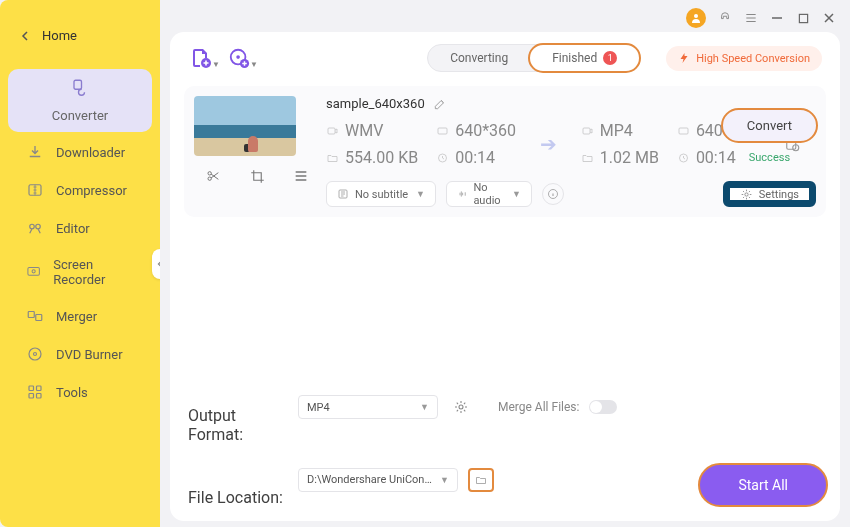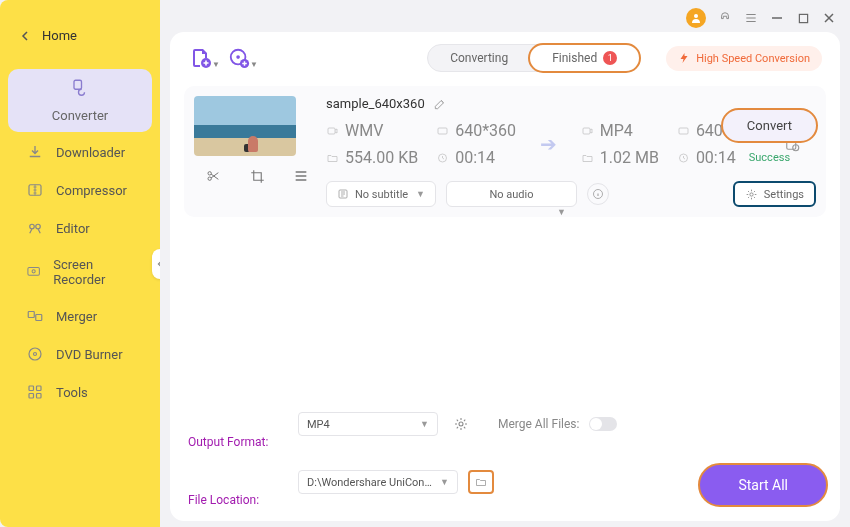--- a/index.html
+++ b/index.html
@@ -43,25 +43,25 @@
 .arrow-mid { color: #c3c9f0; font-size: 20px; align-self: center; padding: 0 6px; }
 .convert-col { display: flex; flex-direction: column; align-items: center; gap: 8px; }
 .settings-side { display: flex; align-items: center; color:#888; }
 .convert-btn { background: #f3f1fb; border: 2px solid #e38a3e; color: #444; padding: 8px 24px; border-radius: 20px; font-size: 13px; cursor: pointer; }
 .status-txt { font-size: 11px; color: #3aa76d; }
 
 .under-tools { display: flex; gap: 10px; align-items: center; margin-top: 8px; }
 .flat-tool { width: 26px; height: 20px; display: flex; align-items: center; justify-content: center; color: #777; cursor: pointer; }
 .dropdown { border: 1px solid #e4e4e8; background: #fff; border-radius: 6px; height: 26px; display: flex; align-items: center; padding: 0 10px; font-size: 11px; color: #666; gap: 6px; cursor: pointer; }
 .dropdown .dd-chev { margin-left: auto; font-size: 9px; color: #999; }
-.settings-btn { border: 2px solid #0c4a6e; background: #fff; border-radius: 6px; height: 26px; display: flex; align-items: center; padding: 0 10px; font-size: 11px; color: #666; gap: 6px; cursor: pointer; }
+.settings-btn { border: 7px solid #0c4a6e; background: #fff; border-radius: 6px; height: 26px; display: flex; align-items: center; padding: 0 10px; font-size: 11px; color: #666; gap: 6px; cursor: pointer; }
 
 .bottom-bar { padding: 10px 6px 2px 6px; display: flex; flex-direction: column; gap: 8px; font-size: 12px; color: #666; }
 .brow { display: flex; align-items: center; gap: 10px; }
-.brow .lbl { width: 100px; color: #a21caf; font-size: 12px; margin-top: 36px; }
+.brow .lbl { width: 100px; color: #404040; font-size: 16px; margin-top: 36px; }
 .small-dd { border: 1px solid #e4e4e8; background: #fff; border-radius: 4px; height: 24px; display: flex; align-items: center; padding: 0 8px; font-size: 11px; color: #555; gap: 6px; cursor: pointer; }
 .small-dd .dd-chev { margin-left: auto; font-size: 9px; color: #999; }
 .folder-btn { width: 26px; height: 24px; border: 2px solid #e38a3e; border-radius: 4px; display: flex; align-items: center; justify-content: center; cursor: pointer; }
 .toggle { width: 28px; height: 14px; background: #e4e4e8; border-radius: 7px; position: relative; cursor: pointer; }
 .toggle::after { content:""; position:absolute; left:1px; top:1px; width:12px; height:12px; background:#fff; border-radius:50%; }
 .start-all { position: absolute; right: 22px; bottom: 20px; background: #8a5cf0; color: #fff; padding: 12px 38px; border-radius: 24px; font-size: 14px; border: 2px solid #e38a3e; cursor: pointer; }
 .main { position: relative; }
 </style>
 </head>
 <body>
@@ -318,21 +318,21 @@
 
         <div class="under-tools" style="margin-top:14px;">
           <div class="dropdown" style="width:110px;">
             <svg width="12" height="12" viewBox="0 0 24 24">
                 <rect x="4" y="4" width="16" height="16" rx="2" stroke="#999" stroke-width="1.6" fill="none"></rect>
                 <path d="M8 8 h8 M8 12 h8 M8 16 h5" stroke="#999" stroke-width="1.6"></path>
               </svg>
             <span>No subtitle</span>
             <span class="dd-chev">▼</span>
           </div>
-          <div class="dropdown" style="width:131px;flex-direction:column;">
+          <div class="dropdown" style="width:86px;">
             <svg width="14" height="12" viewBox="0 0 24 24">
                 <path d="M4 12 v0 M7 9 v6 M10 6 v12 M13 9 v6 M16 12 v0 M19 8 v8" stroke="#999" stroke-width="1.8"></path>
               </svg>
             <span>No audio</span>
             <span class="dd-chev">▼</span>
           </div>
           <div class="flat-tool" style="border:1px solid #e4e4e8; border-radius:50%; width:22px; height:22px;">
             <svg width="12" height="12" viewBox="0 0 24 24">
                 <circle cx="12" cy="12" r="9" stroke="#999" stroke-width="1.6" fill="none"></circle>
                 <path d="M12 8 v0 M12 11 v5" stroke="#999" stroke-width="2"></path>

